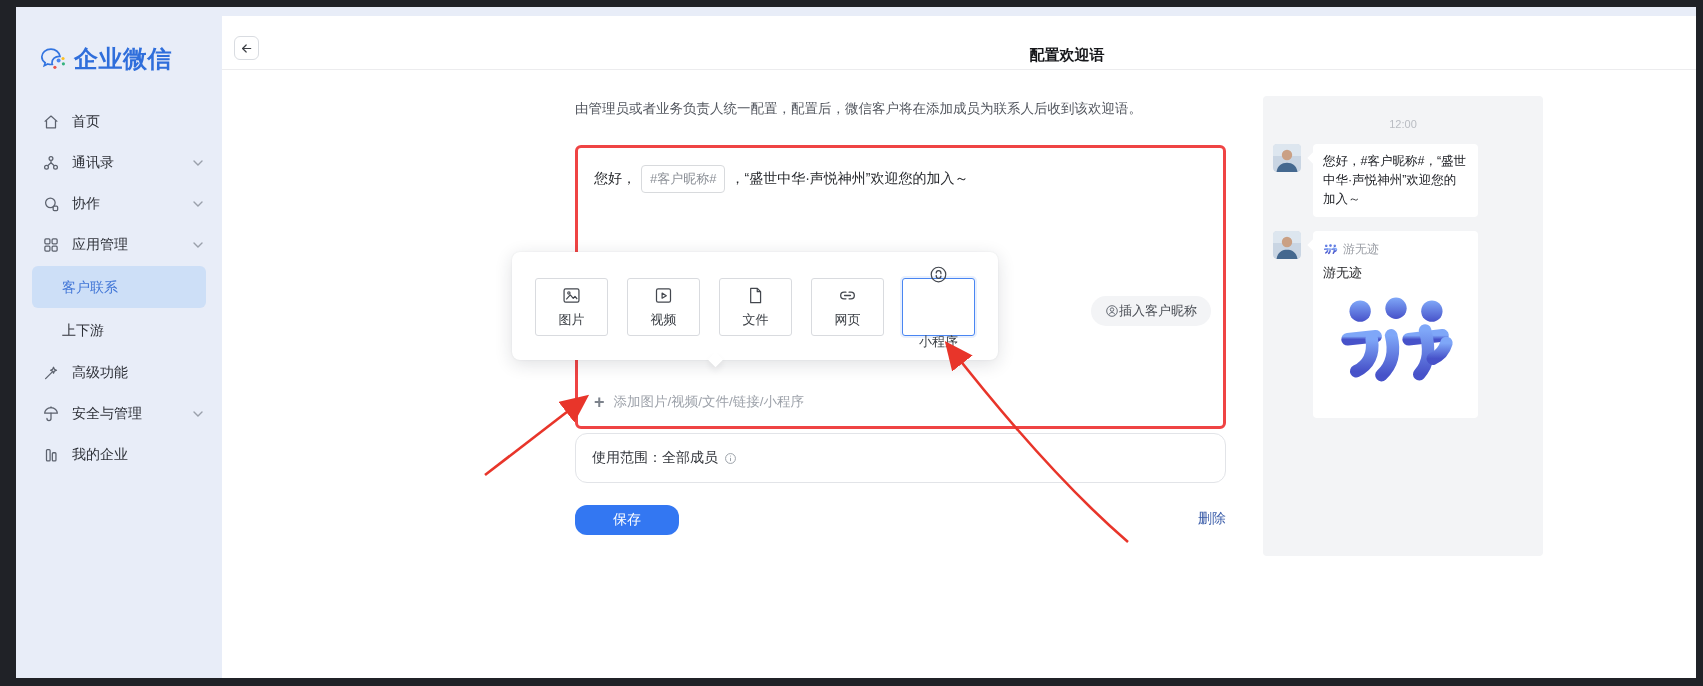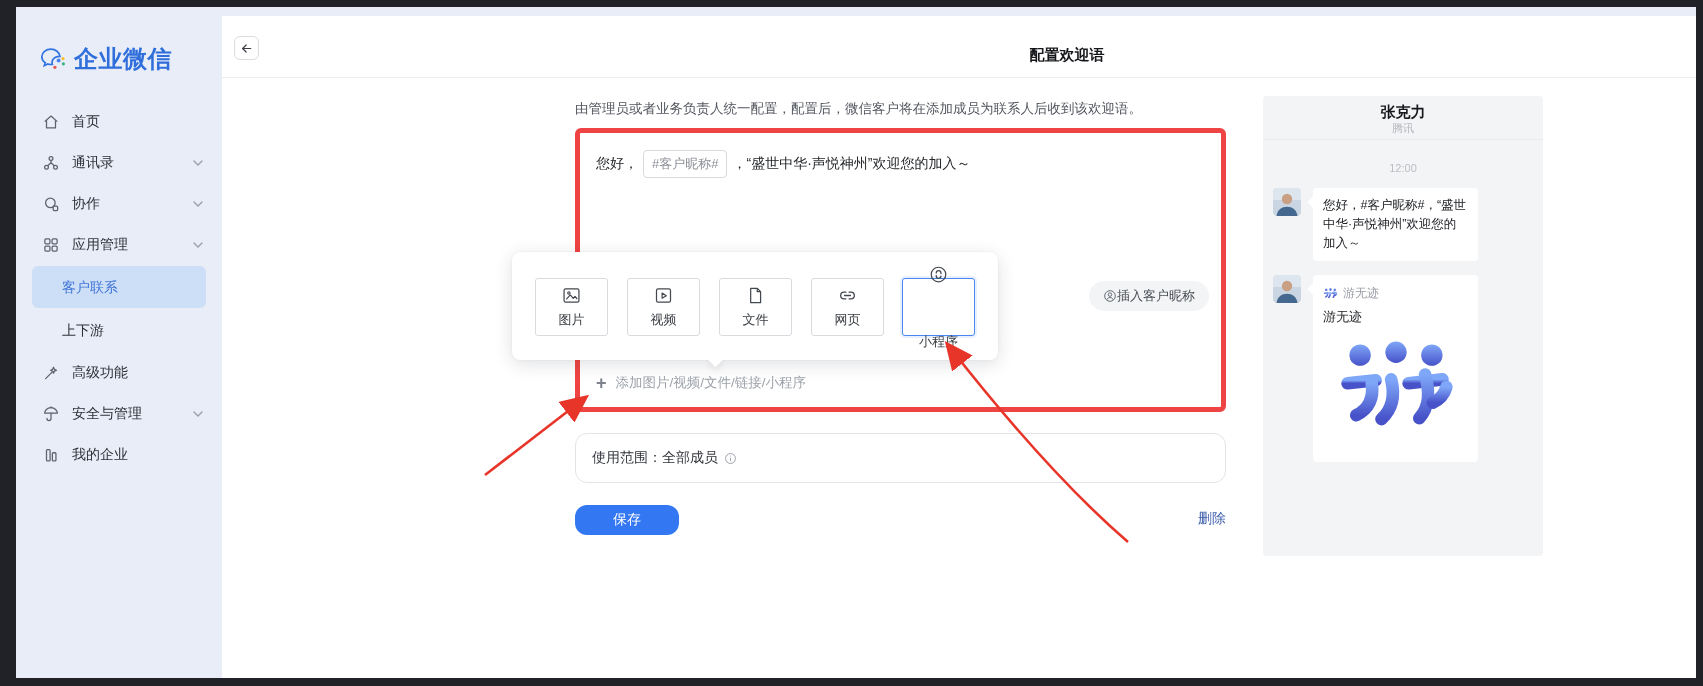--- a/index.html
+++ b/index.html
@@ -21,29 +21,29 @@
   .sb-ico svg{width:18px;height:18px;}
   .sb-label{flex:1;}
   .sb-chev{color:#9aa0ab;display:inline-flex;}
   .sb-chev svg{width:12px;height:12px;}
   .sb-chev.up svg{transform:rotate(180deg);}
   .sb-sub{height:42px;line-height:42px;margin:1px 16px;padding-left:30px;font-size:14px;color:#2e3138;border-radius:6px;cursor:pointer;}
   .sb-sub.active{background:#cddff7;color:#4075d6;}
 
   
   .main{position:absolute;left:206px;top:9px;right:0;bottom:0;background:#fff;}
-  .main-header{position:relative;height:62px;border-bottom:1px solid #ececee;}
+  .main-header{position:relative;height:54px;border-bottom:1px solid #ececee;}
   .back-btn{position:absolute;left:12px;top:20px;width:25px;height:24px;border:1px solid #d9dce1;border-radius:6px;background:#fff;display:flex;align-items:center;justify-content:center;color:#3c3f45;cursor:pointer;}
   .back-btn svg{width:13px;height:13px;}
   .page-title{position:absolute;left:770px;top:30px;width:150px;text-align:center;font-size:15px;font-weight:bold;color:#16171a;}
 
   .content-col{position:absolute;left:353px;top:0;width:651px;}
   .desc{position:absolute;top:84px;left:0;width:100%;font-size:13.5px;color:#52565e;}
 
-  .editor-box{position:absolute;top:112px;left:0;width:651px;height:284px;border:5px solid #ef4444;border-radius:6px;background:#fff;}
+  .editor-box{position:absolute;top:129px;left:0;width:651px;height:284px;border:3px solid #ef4444;border-radius:6px;background:#fff;}
   .editor-text{padding:17px 16px;font-size:14px;color:#25272b;line-height:24px;}
   .chip{display:inline-block;padding:1px 8px;border:1px solid #d8dadd;border-radius:4px;color:#8c9097;font-size:13px;margin:0 5px;background:#fff;cursor:pointer;}
   .insert-pill{position:absolute;right:12px;top:148px;height:30px;display:inline-flex;align-items:center;padding:0 14px;border:none;border-radius:15px;background:#f3f4f6;color:#4a4e55;font-size:13px;cursor:pointer;font-family:inherit;}
   .insert-pill svg{width:14px;height:14px;color:#5c616b;}
   .attach-row{position:absolute;left:0;right:0;bottom:0;height:49px;display:flex;align-items:center;padding:0 16px;color:#9da2aa;font-size:13.5px;cursor:pointer;}
   .attach-plus{font-size:18px;color:#7d838c;margin-right:9px;font-weight:bold;line-height:1;}
 
   .scope-box{position:absolute;top:417px;left:0;width:651px;height:50px;border:1px solid #e2e4e8;border-radius:12px;display:flex;align-items:center;padding:0 16px;font-size:14px;color:#33363c;background:#fff;}
   .info-ico{display:inline-flex;margin-left:6px;color:#9aa0a8;}
   .info-ico svg{width:13px;height:13px;}
@@ -291,24 +291,20 @@
                   <path d="M14.8 13.8a2.7 2.7 0 0 1-5.4 0v-.9"></path>
                 </svg>
               </span>
               <span class="pop-label">小程序</span>
             </div>
           </div>
         <div class="popup-caret"></div>
       </div>
 
       <div class="preview">
-        <div class="pv-header">
-          <div class="pv-name">张克力</div>
-          <div class="pv-company">腾讯</div>
-        </div>
         <div class="pv-time">12:00</div>
 
         <div class="pv-msg">
           <span class="pv-avatar">
             <svg viewBox="0 0 28 28" width="28" height="28">
                 <rect width="28" height="28" rx="4" fill="#c9d5e3"></rect>
                 <rect width="28" height="12" fill="#dde6ef"></rect>
                 <circle cx="14" cy="11" r="5.2" fill="#caa084"></circle>
                 <path d="M3.5 28c1-6.5 5.2-9.3 10.5-9.3S23.5 21.5 24.5 28z" fill="#44688f"></path>
               </svg>

